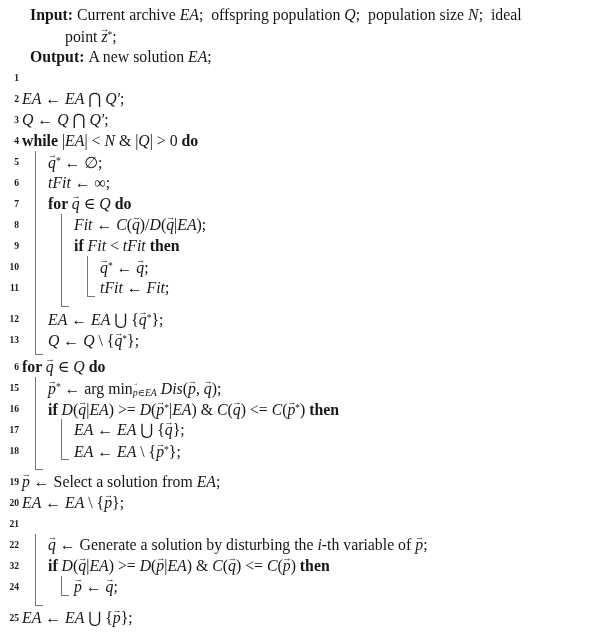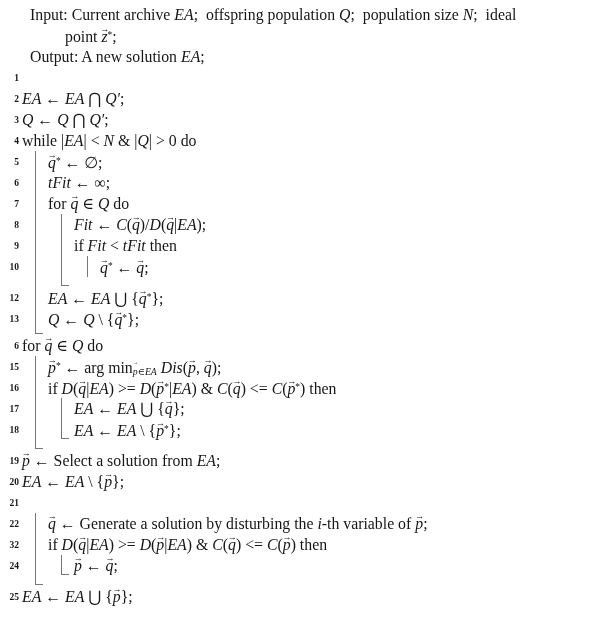--- a/index.html
+++ b/index.html
@@ -9,21 +9,21 @@
     font-family:"Liberation Serif","DejaVu Serif","DejaVu Sans",serif;
     font-size:15.8px;position:relative;padding-top:4px;overflow:hidden;
   }
   .row{position:relative;height:21px;}
   .row.gap{height:10px;}
   .lnum{
     position:absolute;left:0;top:0;width:19px;text-align:right;
     font-size:9.5px;font-weight:600;line-height:22px;color:#161616;
   }
   .content{position:absolute;top:0;white-space:pre;line-height:21px;}
-  .kw{font-weight:400;font-style:normal;}
+  .kw{font-weight:700;font-style:normal;}
   .rm{font-style:normal;}
   .mi{font-style:italic;}
   .sup{font-size:60%;vertical-align:0.45em;font-style:normal;}
   .sub{font-size:62%;vertical-align:-0.22em;font-style:italic;}
   .rail{position:absolute;top:0;bottom:0;width:0;border-left:1.2px solid #767676;}
   .railfoot{position:absolute;top:0;bottom:1px;width:7px;
     border-left:1.2px solid #767676;border-bottom:1.2px solid #767676;}
   .vec{display:inline-block;position:relative;font-style:italic;}
   .vec .arr{
     position:absolute;top:-1px;left:55%;transform:translateX(-50%);
@@ -84,20 +84,27 @@
       <span class="rail" style="left: 61px;"></span>
       <span class="lnum">9</span>
       <span class="content" style="left: 74px;"><span class="kw">if </span><span class="mi">Fit</span><span class="rm"> &lt; </span><span class="mi">tFit</span><span class="rm"> </span><span class="kw">then</span></span>
     </div>
     <div class="row">
       <span class="rail" style="left: 35px;"></span>
       <span class="rail" style="left: 61px;"></span>
       <span class="rail" style="left: 87px;"></span>
       <span class="lnum">10</span>
       <span class="content" style="left: 100px;"><span class="vec"><span class="arr">→</span>q</span><span class="sup">*</span><span class="rm"> ← </span><span class="vec"><span class="arr">→</span>q</span><span class="rm">;</span></span>
+    </div>
+    <div class="row">
+      <span class="rail" style="left: 35px;"></span>
+      <span class="rail" style="left: 61px;"></span>
+      <span class="railfoot" style="left: 87px;"></span>
+      <span class="lnum">11</span>
+      <span class="content" style="left: 100px;"><span class="mi">tFit</span><span class="rm"> ← </span><span class="mi">Fit</span><span class="rm">;</span></span>
     </div>
     <div class="row gap">
       <span class="rail" style="left: 35px;"></span>
       <span class="railfoot" style="left: 61px;"></span>
     </div>
     <div class="row">
       <span class="rail" style="left: 35px;"></span>
       <span class="lnum">12</span>
       <span class="content" style="left: 48px;"><span class="mi">EA</span><span class="rm"> ← </span><span class="mi">EA</span><span class="rm"> ⋃ {</span><span class="vec"><span class="arr">→</span>q</span><span class="sup">*</span><span class="rm">};</span></span>
     </div>

